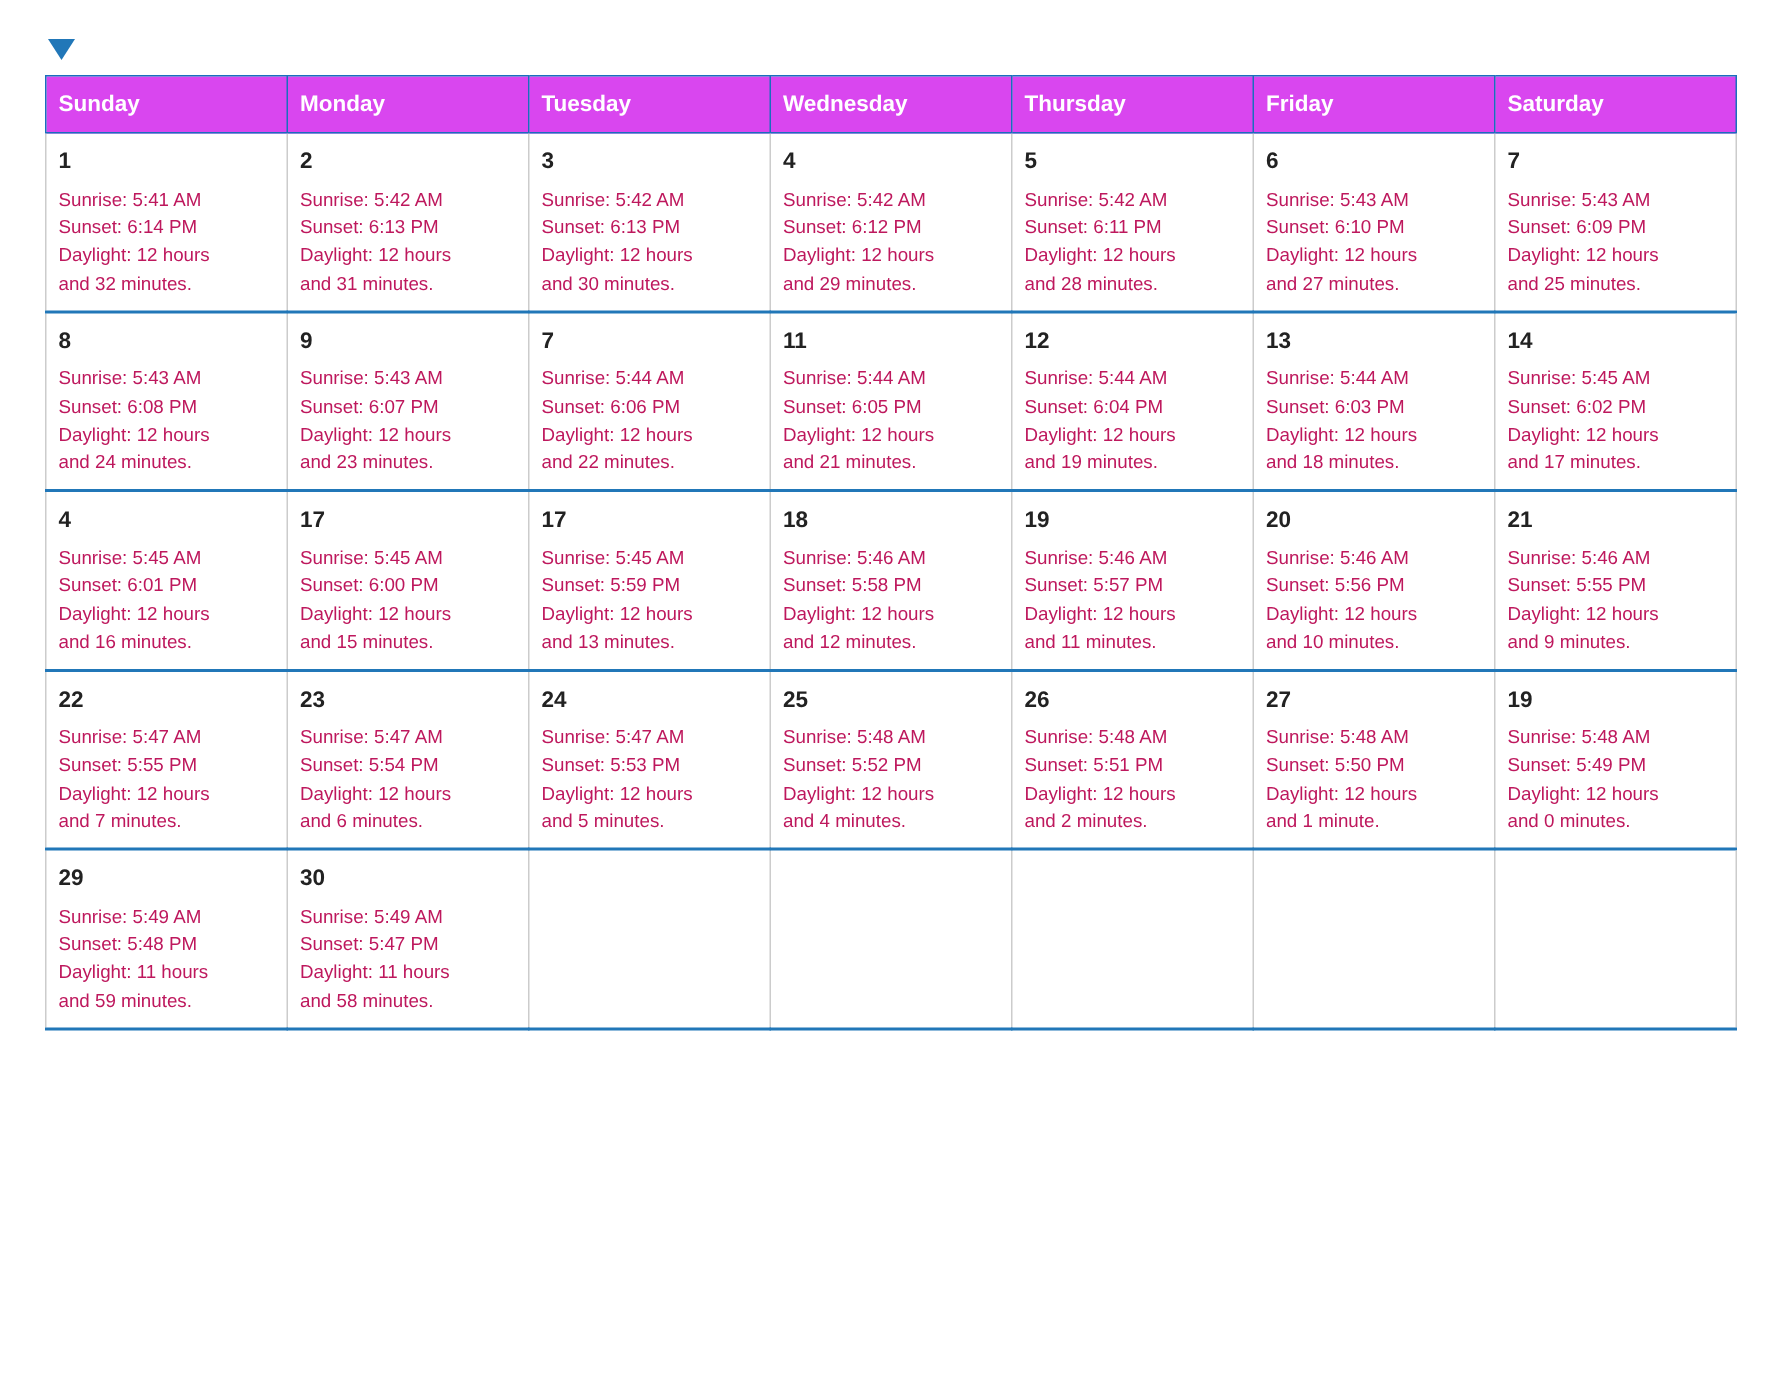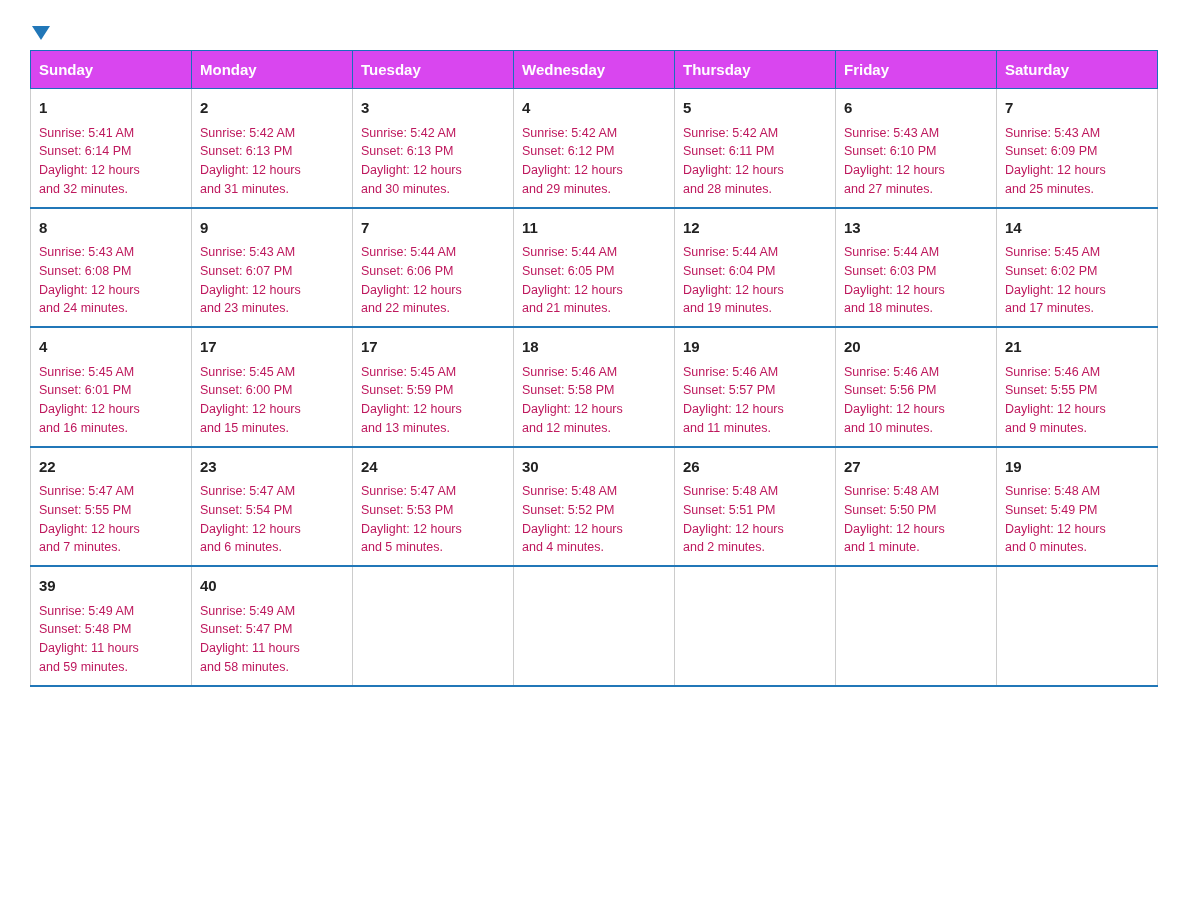--- a/index.html
+++ b/index.html
@@ -225,43 +225,43 @@
         </td>
         <td>
           <span class="day-number">23</span>
           <div class="day-info">Sunrise: 5:47 AM<br>Sunset: 5:54 PM<br>Daylight: 12 hours<br>and 6 minutes.</div>
         </td>
         <td>
           <span class="day-number">24</span>
           <div class="day-info">Sunrise: 5:47 AM<br>Sunset: 5:53 PM<br>Daylight: 12 hours<br>and 5 minutes.</div>
         </td>
         <td>
-          <span class="day-number">30</span>
+          <span class="day-number">25</span>
           <div class="day-info">Sunrise: 5:48 AM<br>Sunset: 5:52 PM<br>Daylight: 12 hours<br>and 4 minutes.</div>
         </td>
         <td>
           <span class="day-number">26</span>
           <div class="day-info">Sunrise: 5:48 AM<br>Sunset: 5:51 PM<br>Daylight: 12 hours<br>and 2 minutes.</div>
         </td>
         <td>
           <span class="day-number">27</span>
           <div class="day-info">Sunrise: 5:48 AM<br>Sunset: 5:50 PM<br>Daylight: 12 hours<br>and 1 minute.</div>
         </td>
         <td>
           <span class="day-number">19</span>
           <div class="day-info">Sunrise: 5:48 AM<br>Sunset: 5:49 PM<br>Daylight: 12 hours<br>and 0 minutes.</div>
         </td>
       </tr>
       <tr>
         <td>
-          <span class="day-number">39</span>
+          <span class="day-number">29</span>
           <div class="day-info">Sunrise: 5:49 AM<br>Sunset: 5:48 PM<br>Daylight: 11 hours<br>and 59 minutes.</div>
         </td>
         <td>
-          <span class="day-number">40</span>
+          <span class="day-number">30</span>
           <div class="day-info">Sunrise: 5:49 AM<br>Sunset: 5:47 PM<br>Daylight: 11 hours<br>and 58 minutes.</div>
         </td>
         <td class="empty"></td>
         <td class="empty"></td>
         <td class="empty"></td>
         <td class="empty"></td>
         <td class="empty"></td>
       </tr>
     </tbody>
 </table>

